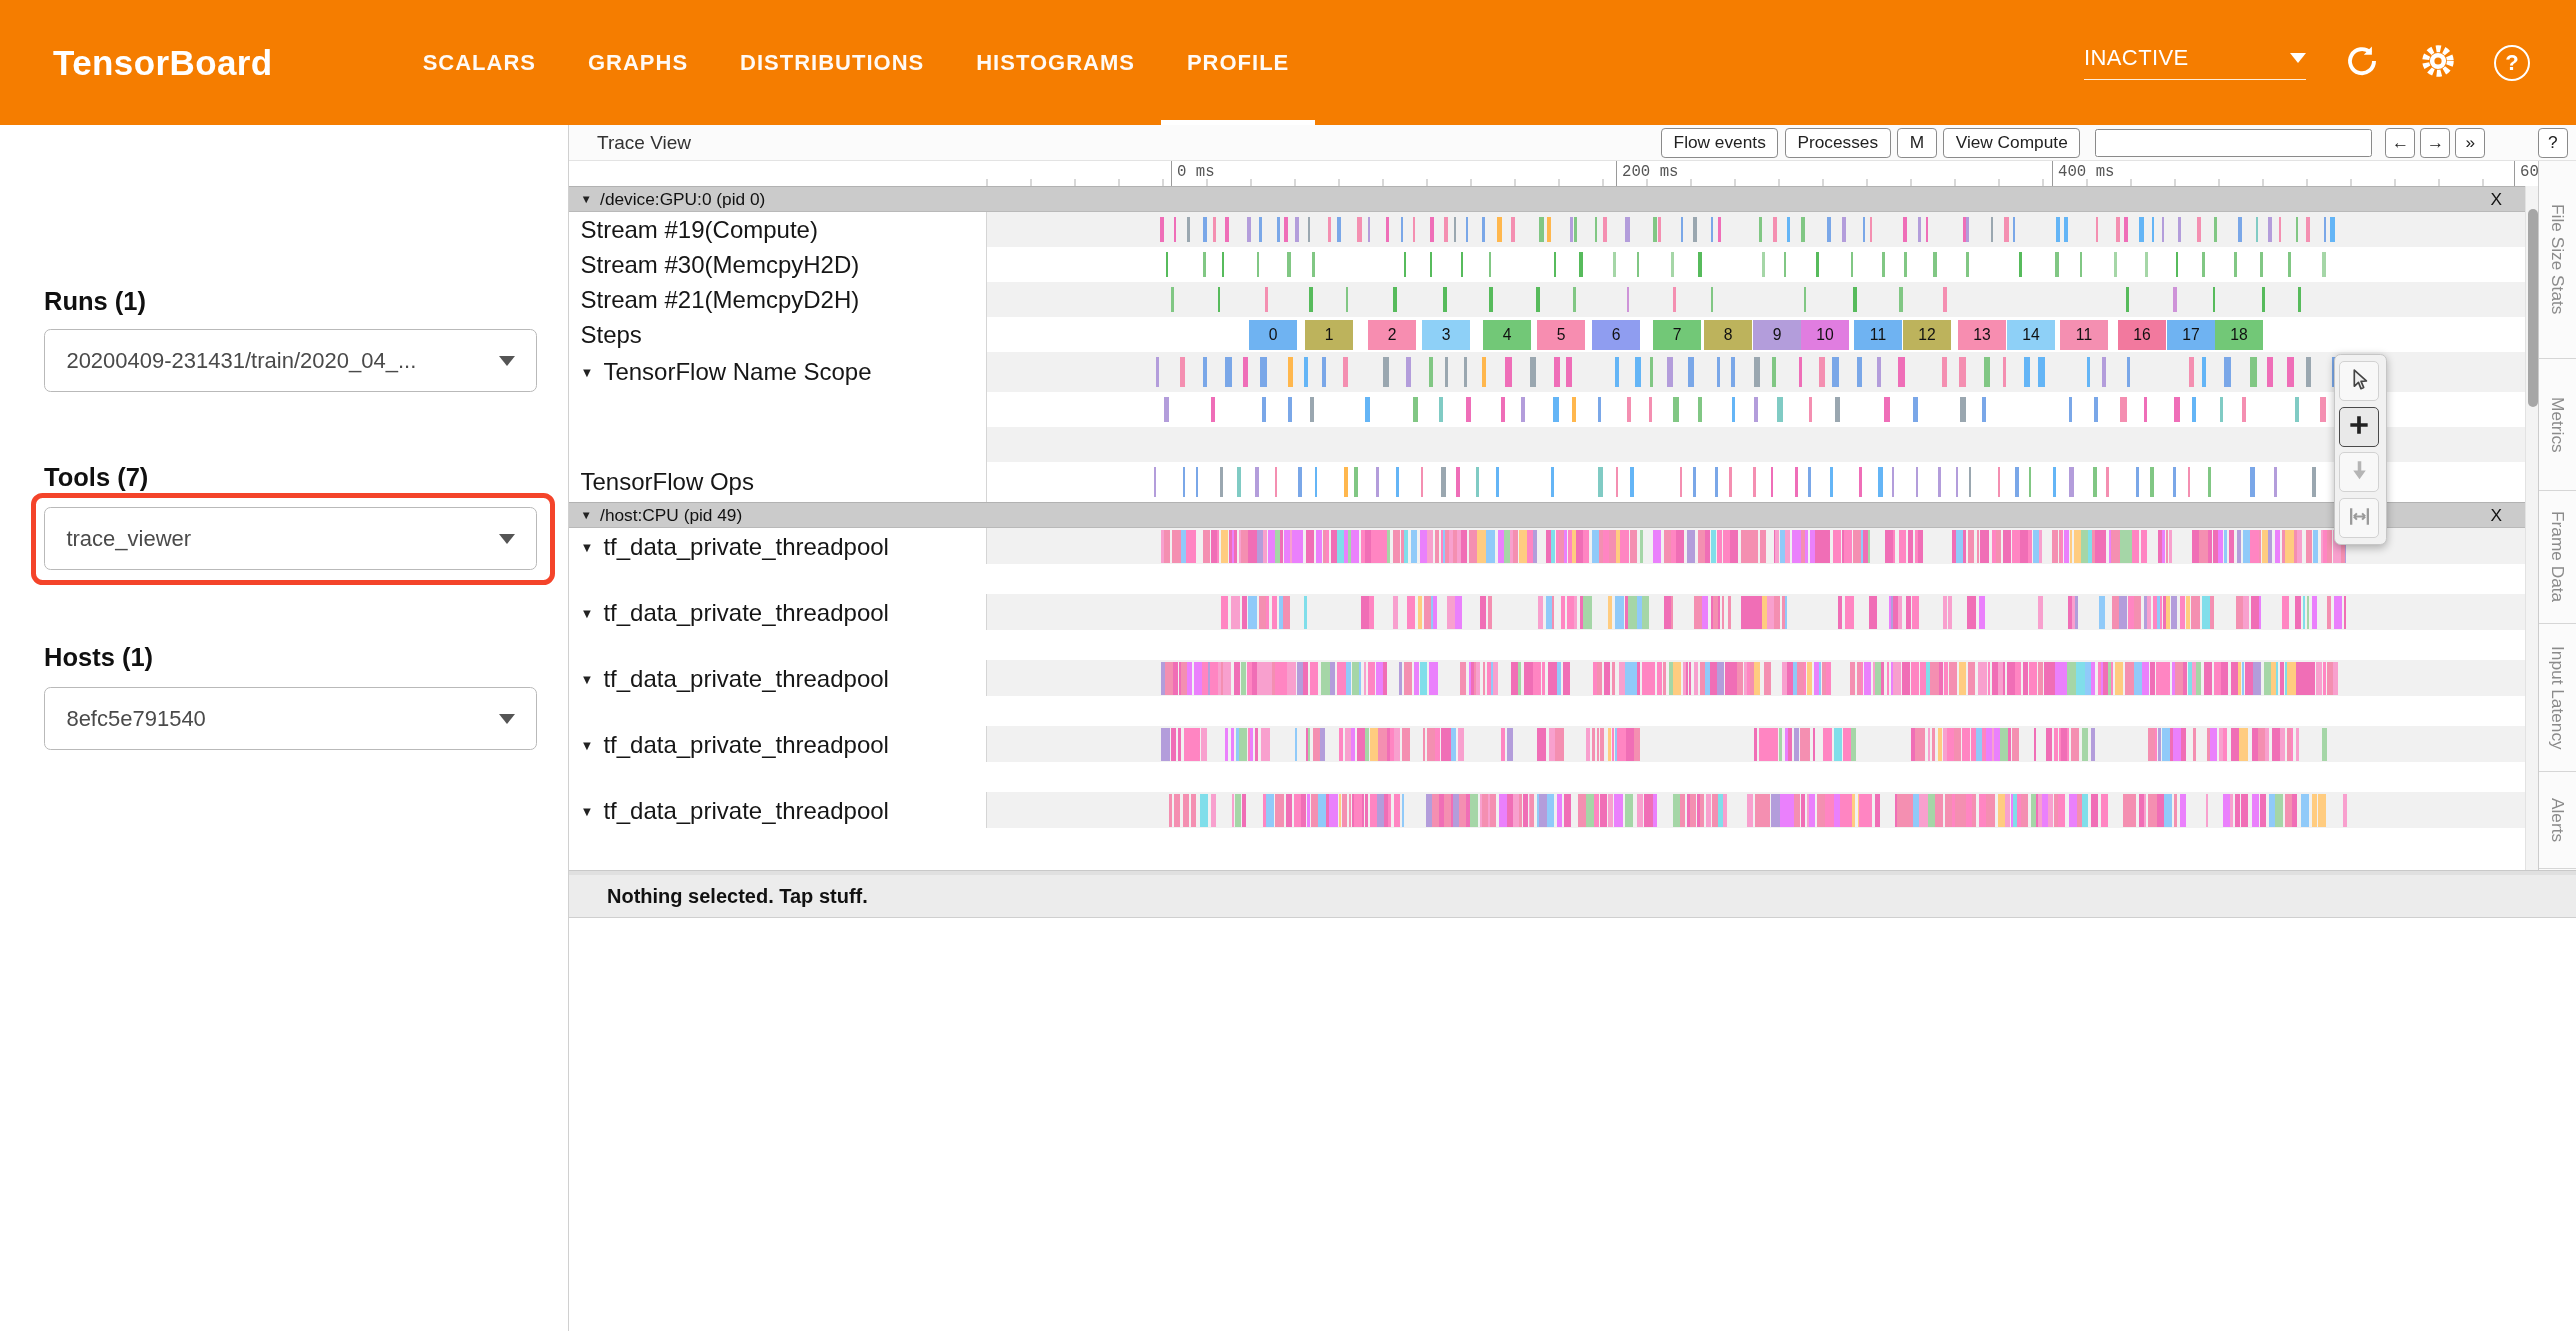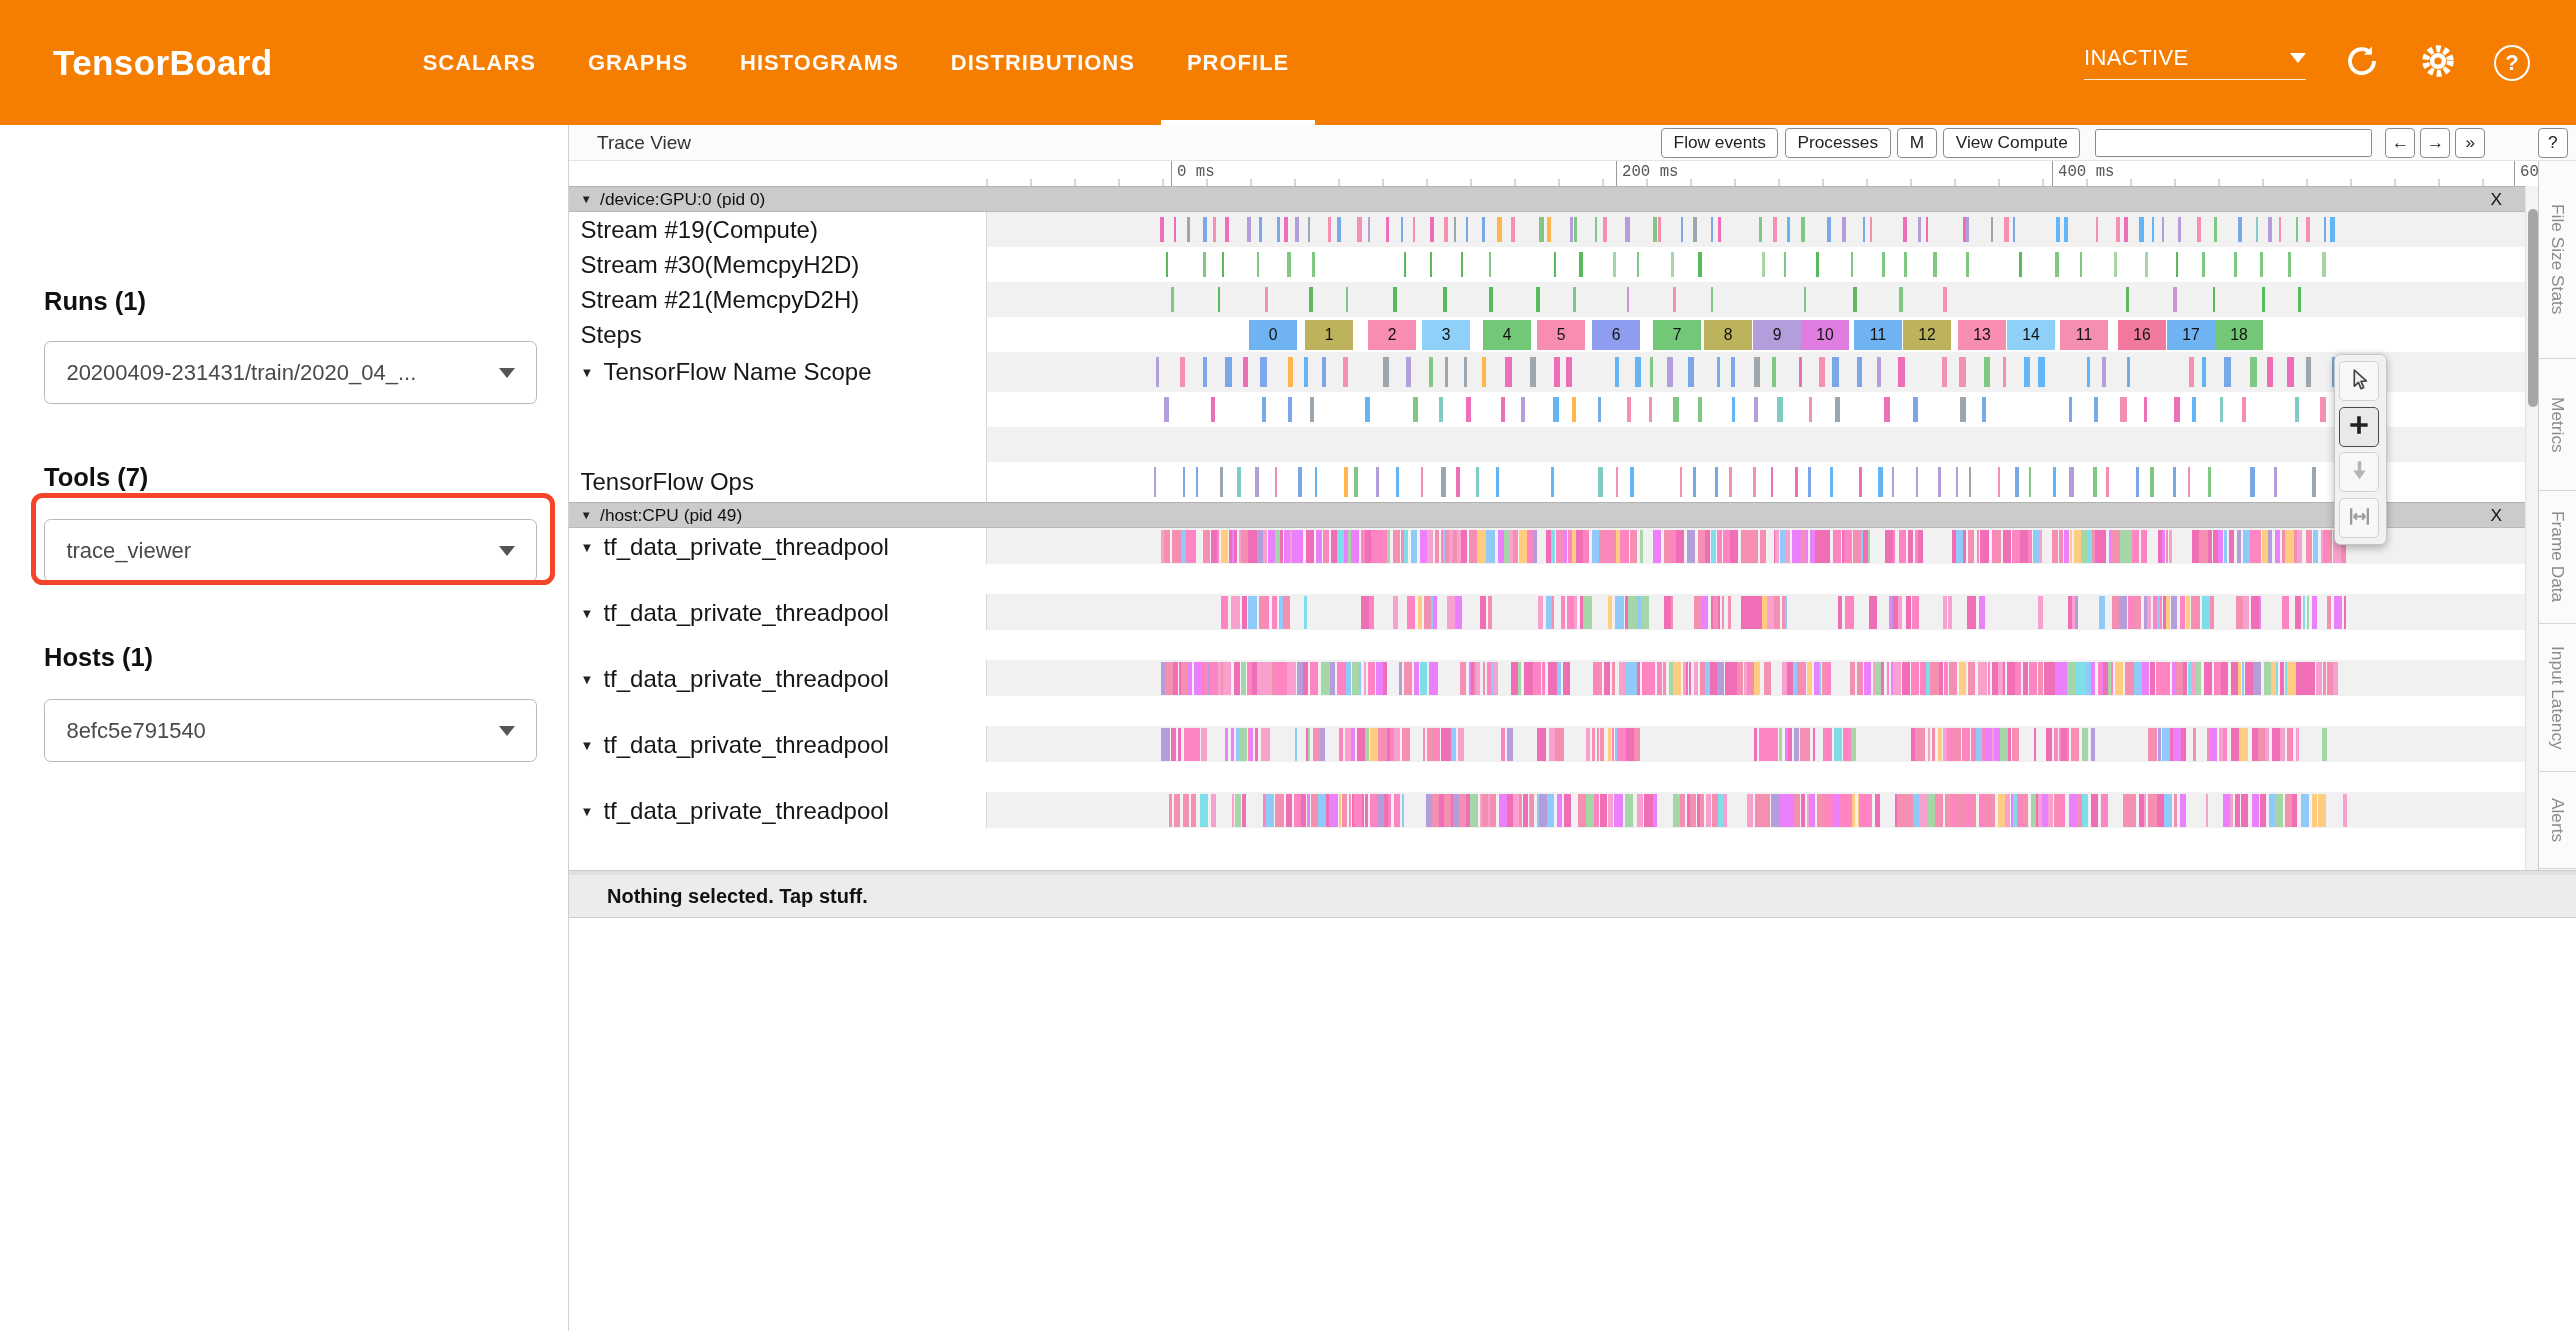--- a/index.html
+++ b/index.html
@@ -43,21 +43,21 @@
     border: 1.6px solid #c6c6c6; border-radius: 5px; background: #fff;
     font-size: 21.4px; letter-spacing: 0.5px; color: #202020;
     display: flex; align-items: center; justify-content: center; cursor: pointer;
     font-family: inherit;
   }
   .side-group-label { position: absolute; left: 44px; font-size: 25.5px; font-weight: 700; color: #101010; }
   .side-select {
     position: absolute; left: 44px; width: 493px; height: 63px;
     border: 1.6px solid #b9b9b9; border-radius: 6.6px; background: #fff;
     display: flex; align-items: center; justify-content: space-between;
-    padding: 0 21.4px; font-size: 22px; color: #4a4a4a; cursor: pointer; white-space: nowrap; overflow: hidden; margin-top: 12px;
+    padding: 0 21.4px; font-size: 22px; color: #4a4a4a; cursor: pointer; white-space: nowrap; overflow: hidden;
   }
   .caret-down-gray { flex: none; width: 0; height: 0; border-left: 8.2px solid transparent; border-right: 8.2px solid transparent; border-top: 10px solid #555; margin-left: 11.5px; }
   .runs-label  { top: 162px; }
   .runs-select { top: 204px; }
   .tools-label { top: 338px; }
   .tools-select{ top: 382px; }
   .hosts-label { top: 518px; }
   .hosts-select{ top: 562px; }
   .highlight-box {
     position: absolute; left: 31px; top: 368px; width: 524px; height: 92px;
@@ -148,22 +148,22 @@
   .detail-body { position: absolute; left: 0; top: 793px; width: 2007px; height: 414px; background: #fff; }
 </style>
 </head>
 <body>
 
 <header class="tb-header">
   <div class="logo">TensorBoard</div>
   <nav class="tb-nav" id="main-nav">
       <div class="nav-item">SCALARS</div>
       <div class="nav-item">GRAPHS</div>
+      <div class="nav-item">DISTRIBUTIONS</div>
       <div class="nav-item">HISTOGRAMS</div>
-      <div class="nav-item">DISTRIBUTIONS</div>
       <div class="nav-item active">PROFILE</div>
     </nav>
   <div class="header-right">
     <div class="status-select">
       <span>INACTIVE</span>
       <span class="caret-down-white"></span>
     </div>
     <div class="icon-btn">
       <span>
         <svg width="36" height="36" viewBox="0 0 24 24">

